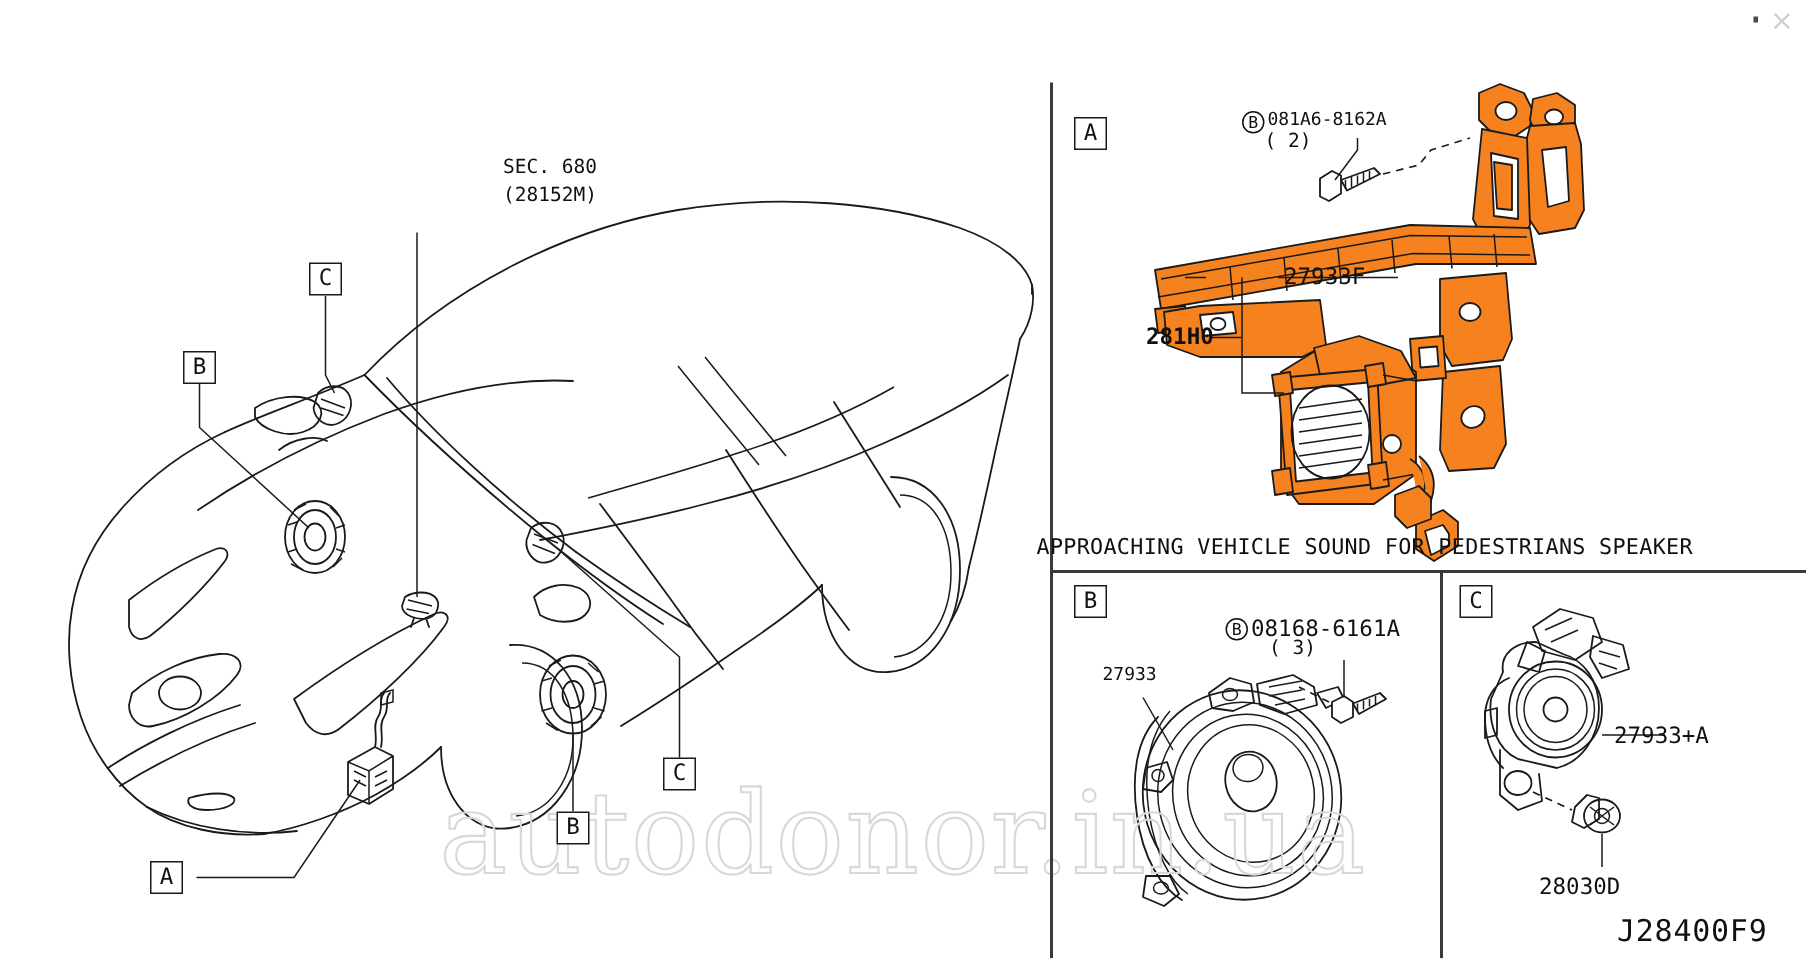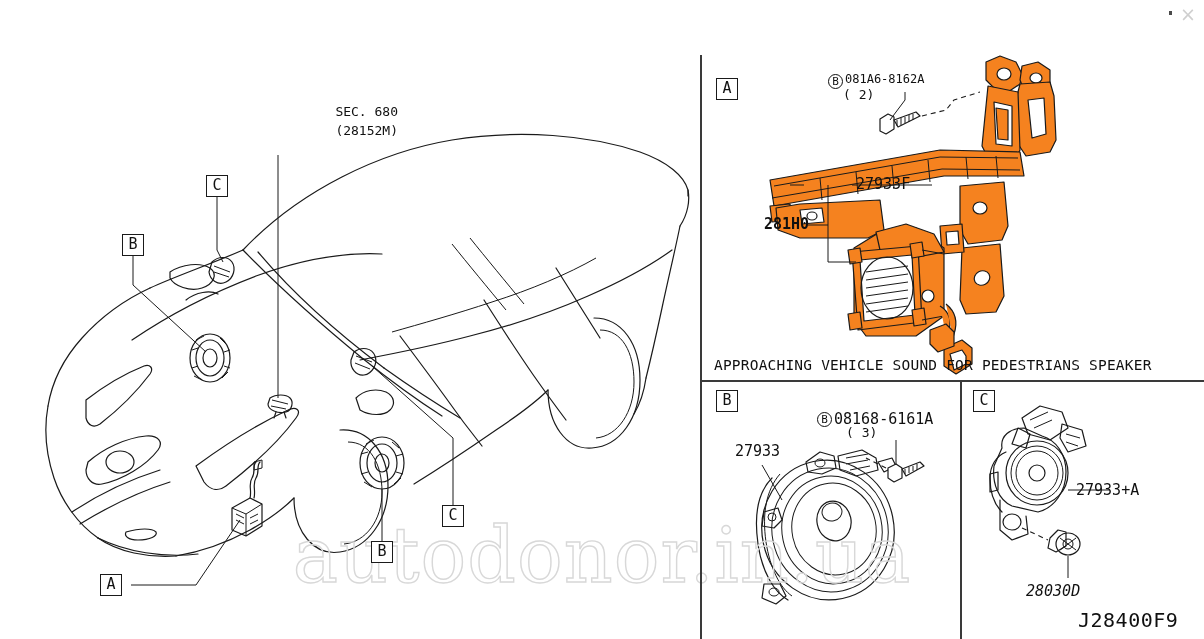--- a/index.html
+++ b/index.html
@@ -355,21 +355,21 @@
       <path class="ln-thin" d="M828,185 L828,262 L856,262"></path>
     </g>
   </svg>
 
   <div class="circB" style="left:828px; top:74px;">B</div>
   <div class="lbl" style="left:845px; top:72px; font-size:12px;">081A6-8162A</div>
   <div class="lbl" style="left:843px; top:87px; font-size:13px;">( 2)</div>
   <div class="lbl" style="left:856px; top:175px; font-size:15px;text-align:center;">27933F</div>
   <div class="lbl" style="left:764px; top:215px; font-size:15px;font-weight:bold;">281H0</div>
 
-  <div class="lbl" style="left:714px; top:357px; font-size:14.5px; letter-spacing:0.2px;">APPROACHING VEHICLE SOUND FOR PEDESTRIANS SPEAKER</div>
+  <div class="lbl" style="left:691px; top:357px; font-size:14.5px; letter-spacing:0.2px;">APPROACHING VEHICLE SOUND FOR PEDESTRIANS SPEAKER</div>
 
   <div class="callout" style="left:716px; top:390px;">B</div>
 
   <svg class="art" width="1204" height="639" aria-hidden="true">
     <g>
 
       <ellipse class="ln" cx="828" cy="530" rx="66" ry="70" fill="#fff" transform="rotate(-12 828 530)"></ellipse>
       <ellipse class="ln-thin" cx="830" cy="530" rx="58" ry="62" transform="rotate(-12 830 530)"></ellipse>
       <ellipse class="ln-thin" cx="832" cy="530" rx="50" ry="54" transform="rotate(-12 832 530)"></ellipse>
 
@@ -400,21 +400,21 @@
 
       <path class="ln-thin" d="M896,440 L896,465"></path>
 
       <path class="ln-thin" d="M762,465 L782,500"></path>
     </g>
   </svg>
 
   <div class="circB" style="left:817px; top:412px;">B</div>
   <div class="lbl" style="left:834px; top:410px; font-size:15px;">08168-6161A</div>
   <div class="lbl" style="left:846px; top:425px; font-size:13px;">( 3)</div>
-  <div class="lbl" style="left:735px; top:442px; font-size:15px;">27933</div>
+  <div class="lbl" style="left:735px; top:442px; font-size:12px;">27933</div>
 
   <div class="callout" style="left:973px; top:390px;">C</div>
 
   <svg class="art" width="1204" height="639" aria-hidden="true">
     <g>
 
       <path class="ln" d="M1022,418 L1040,406 L1062,412 L1068,428 L1050,440 L1028,434 Z" fill="#fff"></path>
       <path class="ln-thin" d="M1030,420 L1048,412 M1034,428 L1052,420"></path>
       <path class="ln" d="M1062,424 L1082,430 L1086,446 L1068,452 L1060,438 Z" fill="#fff"></path>
       <path class="ln-thin" d="M1066,434 L1080,438 M1066,442 L1078,446"></path>
@@ -441,17 +441,17 @@
       <path class="ln-thin" d="M1060,538 L1076,550 M1076,538 L1060,550"></path>
       <ellipse class="ln-thin" cx="1068" cy="544" rx="5" ry="5"></ellipse>
 
       <path class="ln-thin" d="M1068,556 L1068,578"></path>
 
       <path class="ln-thin" d="M1068,490 L1110,490"></path>
     </g>
   </svg>
 
   <div class="lbl" style="left:1076px; top:481px; font-size:15px;">27933+A</div>
-  <div class="lbl" style="left:1026px; top:582px; font-size:15px;font-style:italic;">28030D</div>
+  <div class="lbl" style="left:1026px; top:582px; font-size:15px;">28030D</div>
 
   <div class="lbl" style="left:1078px; top:608px; font-size:20px; letter-spacing:0.5px;">J28400F9</div>
 
 </div>
 
 </body></html>

